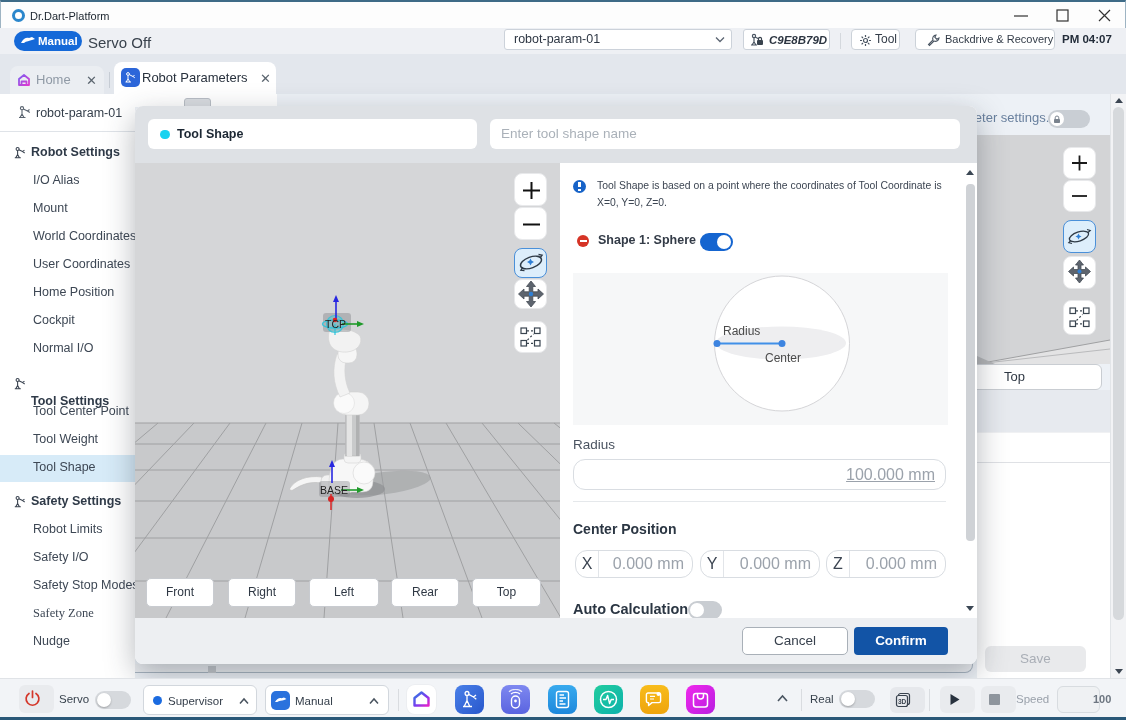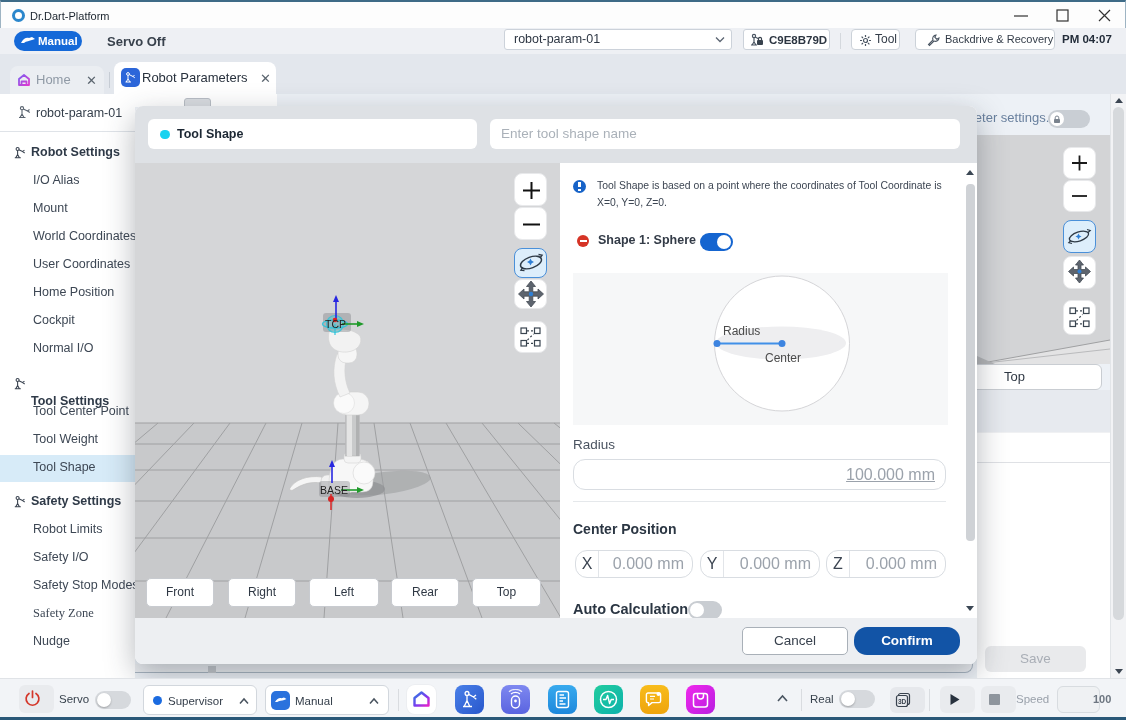--- a/index.html
+++ b/index.html
@@ -8,24 +8,24 @@
 .abs { position:absolute; }
 
 
 #titlebar { position:absolute; left:0; top:0; width:1126px; height:28px; background:#fdfdfd; border-top:2px solid #3e6b87; border-left:1px solid #9eb4c3; border-right:1px solid #9eb4c3; }
 #titlebar .ttxt { position:absolute; left:29px; top:8px; font-size:11px; color:#1b242e; }
 #applogo { position:absolute; left:11px; top:7px; width:13px; height:13px; border-radius:50%; border:3px solid #2b87cc; background:#fff; }
 
 
 #toolbar { position:absolute; left:0; top:28px; width:1126px; height:26px; background:#eef0f4; }
 #btn-manual { position:absolute; left:14px; top:3px; width:68px; height:20px; background:#1569d8; border-radius:10px; color:#fff; font-size:11.5px; font-weight:bold; line-height:20px; padding-left:24px; white-space:nowrap; }
-#servo-off { position:absolute; left:107px; top:6px; font-size:13px; color:#39424d;font-weight:bold; }
+#servo-off { position:absolute; left:88px; top:6px; font-size:15px; color:#39424d; }
 #dd-robot { position:absolute; left:504px; top:1px; width:228px; height:21px; background:#fff; border:1px solid #ccd2da; border-radius:3px; font-size:12.5px; color:#2d3643; line-height:19px; padding-left:9px; }
 #dd-robot .chev { position:absolute; right:6px; top:6px; width:10px; height:7px; }
-#box-id { position:absolute; left:743px; top:1px; width:87px; height:21px; background:#fff; border:1px solid #ccd2da; border-radius:3px; }
+#box-id { position:absolute; left:743px; top:1px; width:87px; height:21px; background:#fff; border:1px solid #ccd2da; border-radius:3px;font-style:italic; }
 #box-id .idtxt { position:absolute; left:25px; top:4px; font-size:11.5px; font-weight:bold; color:#2c3541; }
 .tbtn { position:absolute; top:1px; height:21px; background:#fff; border:1px solid #ccd2d9; border-radius:4px; font-size:12px; color:#333c48; }
 #pm { position:absolute; left:1062px; top:5px; font-size:11.5px; font-weight:bold; color:#232d3a; }
 .vsep { position:absolute; width:1px; background:#d4d8dd; }
 
 
 #tabbar { position:absolute; left:0; top:54px; width:1126px; height:40px; background:#e3e7ed; }
 #tab-home { position:absolute; left:10px; top:12px; width:94px; height:28px; background:#ebeef2; border-radius:8px 8px 0 0; }
 #tab-home .ttext { position:absolute; left:26px; top:6px; font-size:13px; color:#8f99a5; }
 #tab-rp { position:absolute; left:114px; top:8px; width:162px; height:32px; background:#ffffff; border-radius:8px 8px 0 0; }
@@ -58,21 +58,21 @@
 
 #modal { position:absolute; left:135px; top:106px; width:842px; height:558px; background:#fff; border-radius:8px; box-shadow:0 10px 30px rgba(40,50,60,.35); }
 #mhead { position:absolute; left:0; top:0; width:842px; height:57px; background:#dee1e5; border-radius:8px 8px 0 0; }
 #mtitle { position:absolute; left:13px; top:13px; width:329px; height:30px; background:#fff; border-radius:6px; }
 #mtitle .mtxt { position:absolute; left:29px; top:8px; font-size:12.5px; font-weight:bold; color:#1c2733; }
 #mname { position:absolute; left:355px; top:13px; width:470px; height:30px; background:#fff; border-radius:6px; font-size:13.5px; color:#aab1b9; line-height:30px; padding-left:11px; }
 #mviewer { position:absolute; left:0; top:57px; width:425px; height:455px; overflow:hidden; background:#d5d6d8; }
 #mpanel { position:absolute; left:425px; top:57px; width:417px; height:455px; background:#fff; }
 #mfoot { position:absolute; left:0; top:512px; width:842px; height:46px; background:#edeff2; border-radius:0 0 8px 8px; }
 #btn-cancel { position:absolute; left:607px; top:9px; width:106px; height:28px; background:#fff; border:1px solid #a9b0b8; border-radius:5px; text-align:center; line-height:26px; font-size:13.5px; color:#38414d; }
-#btn-confirm { position:absolute; left:719px; top:9px; width:106px; height:28px; background:#1254a6; border-radius:13px; text-align:center; line-height:28px; font-size:13.5px; font-weight:bold; color:#fff; }
+#btn-confirm { position:absolute; left:719px; top:9px; width:94px; height:28px; background:#1254a6; border-radius:4px; text-align:center; line-height:28px; font-size:13.5px; font-weight:bold; color:#fff; }
 .vwbtn { position:absolute; left:379px; width:33px; height:33px; background:#fff; border-radius:8px; text-align:center; }
 .viewbtn { position:absolute; height:29px; background:#fff; border:1px solid #c8cbd0; border-radius:5px; font-size:12px; color:#2f3844; text-align:center; line-height:27px; }
 
 
 .plabel { position:absolute; font-size:13.5px; color:#4a5360; }
 .pinput { position:absolute; background:#fff; border:1px solid #d9dde2; border-radius:12px; font-size:16px; color:#9ba2ab;text-decoration:underline; }
 </style>
 </head>
 <body>
 

